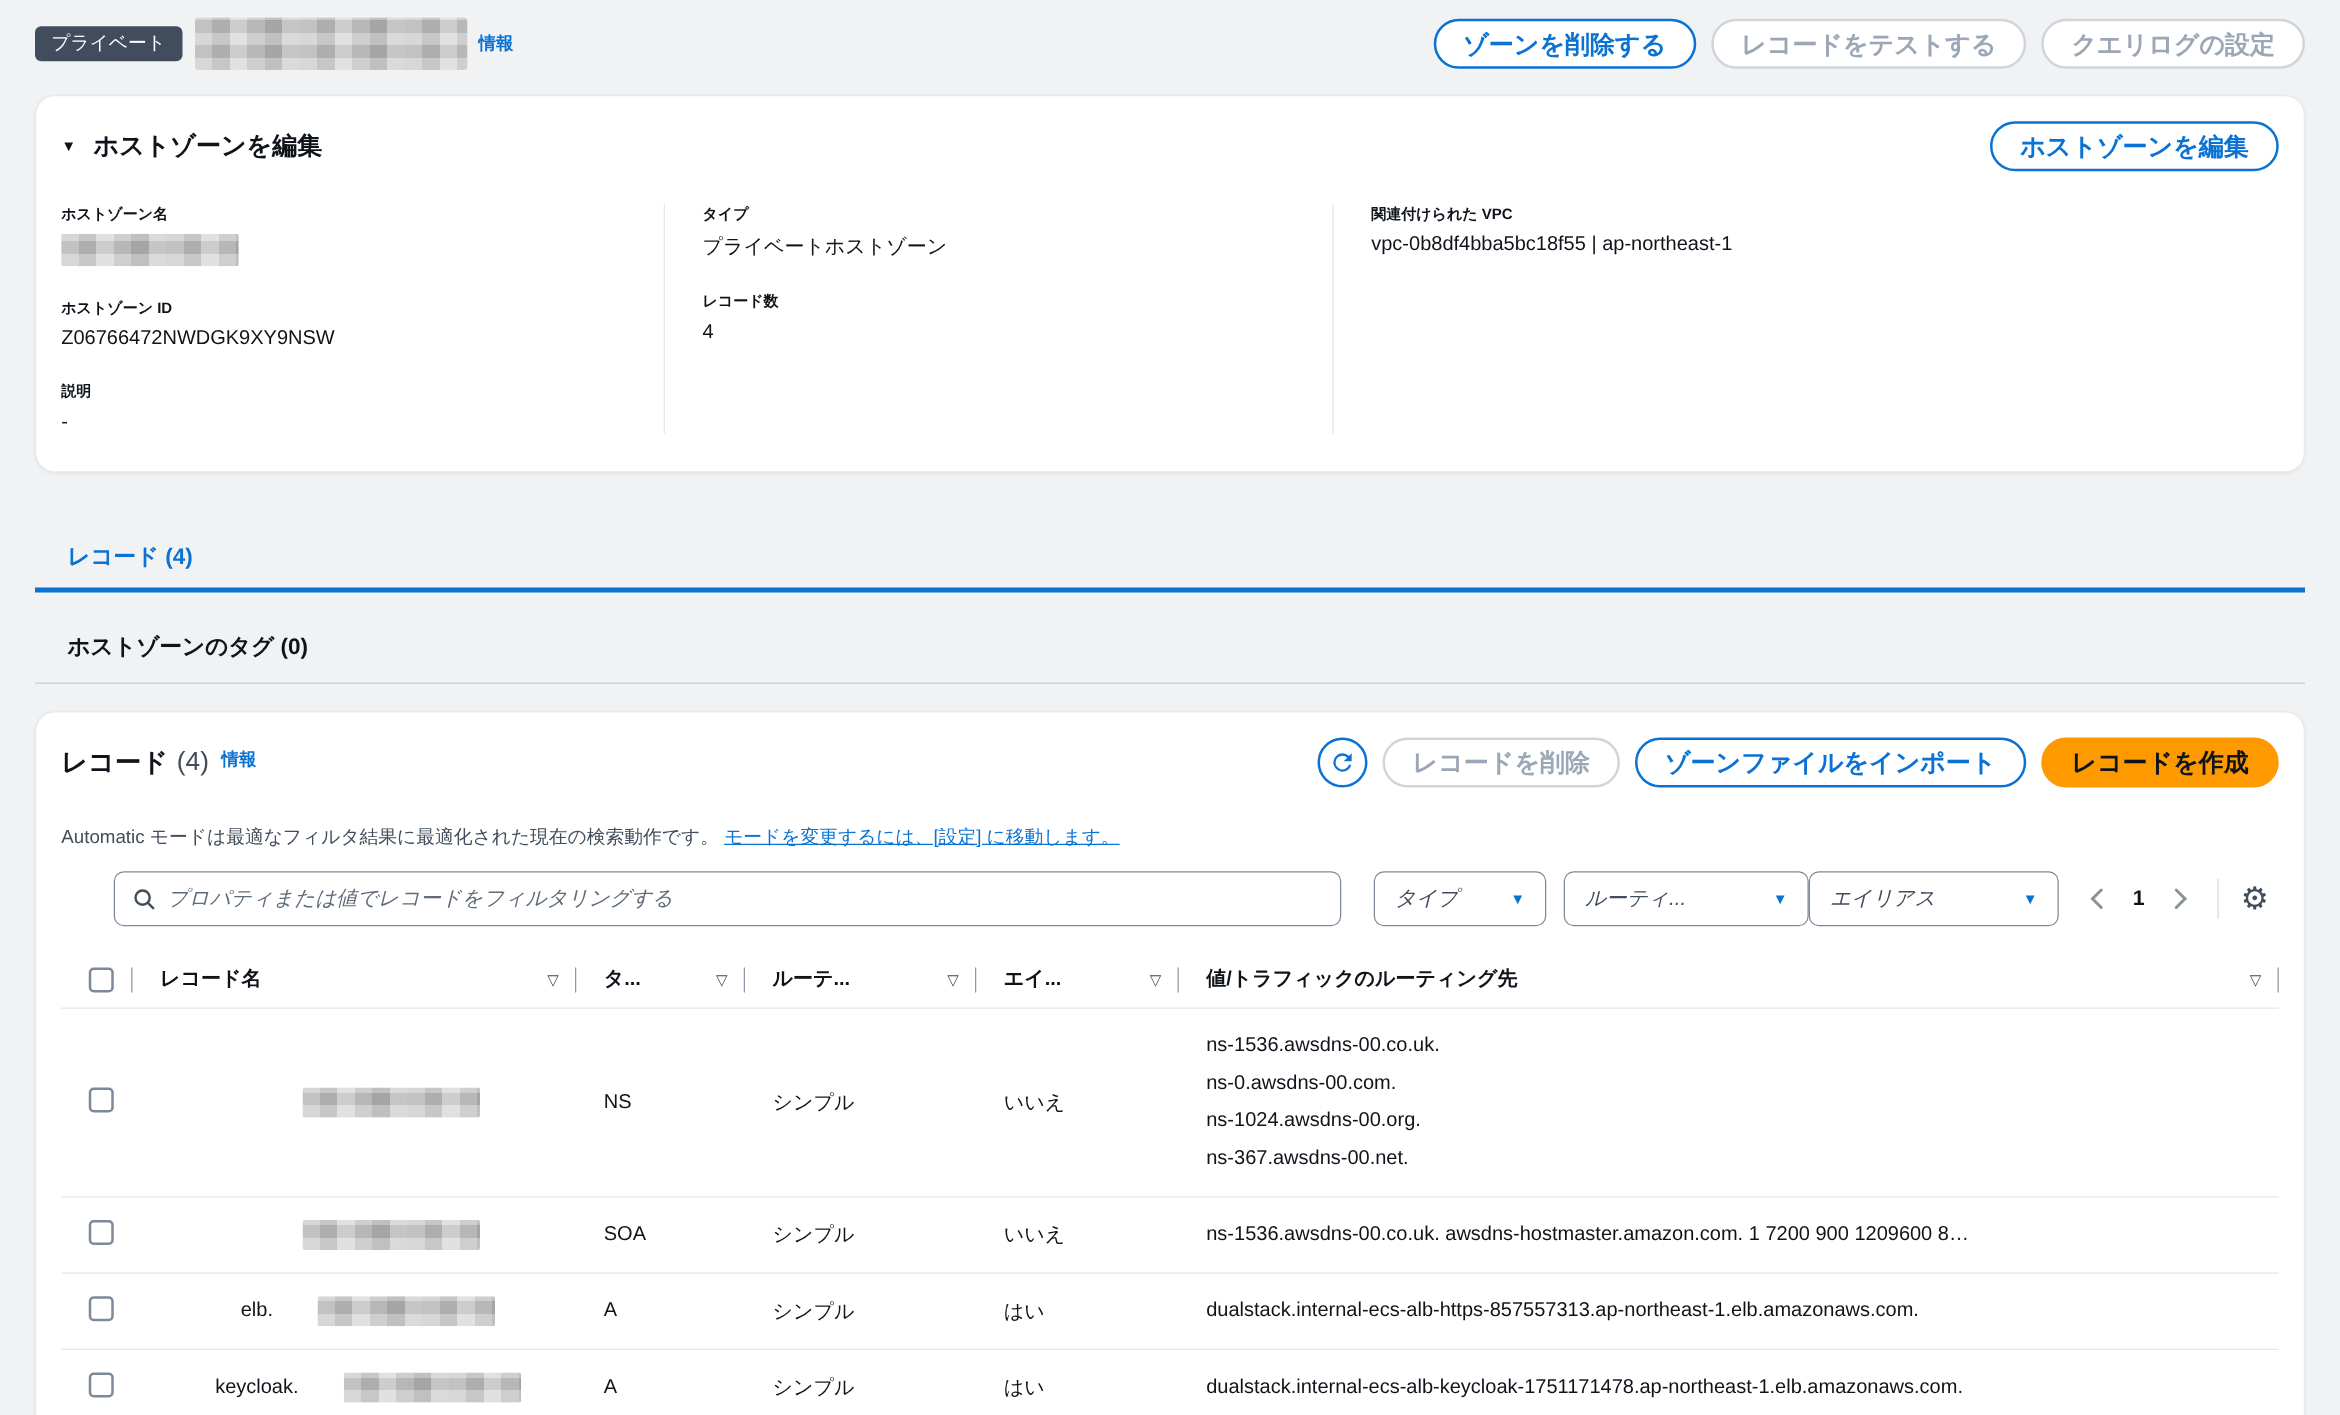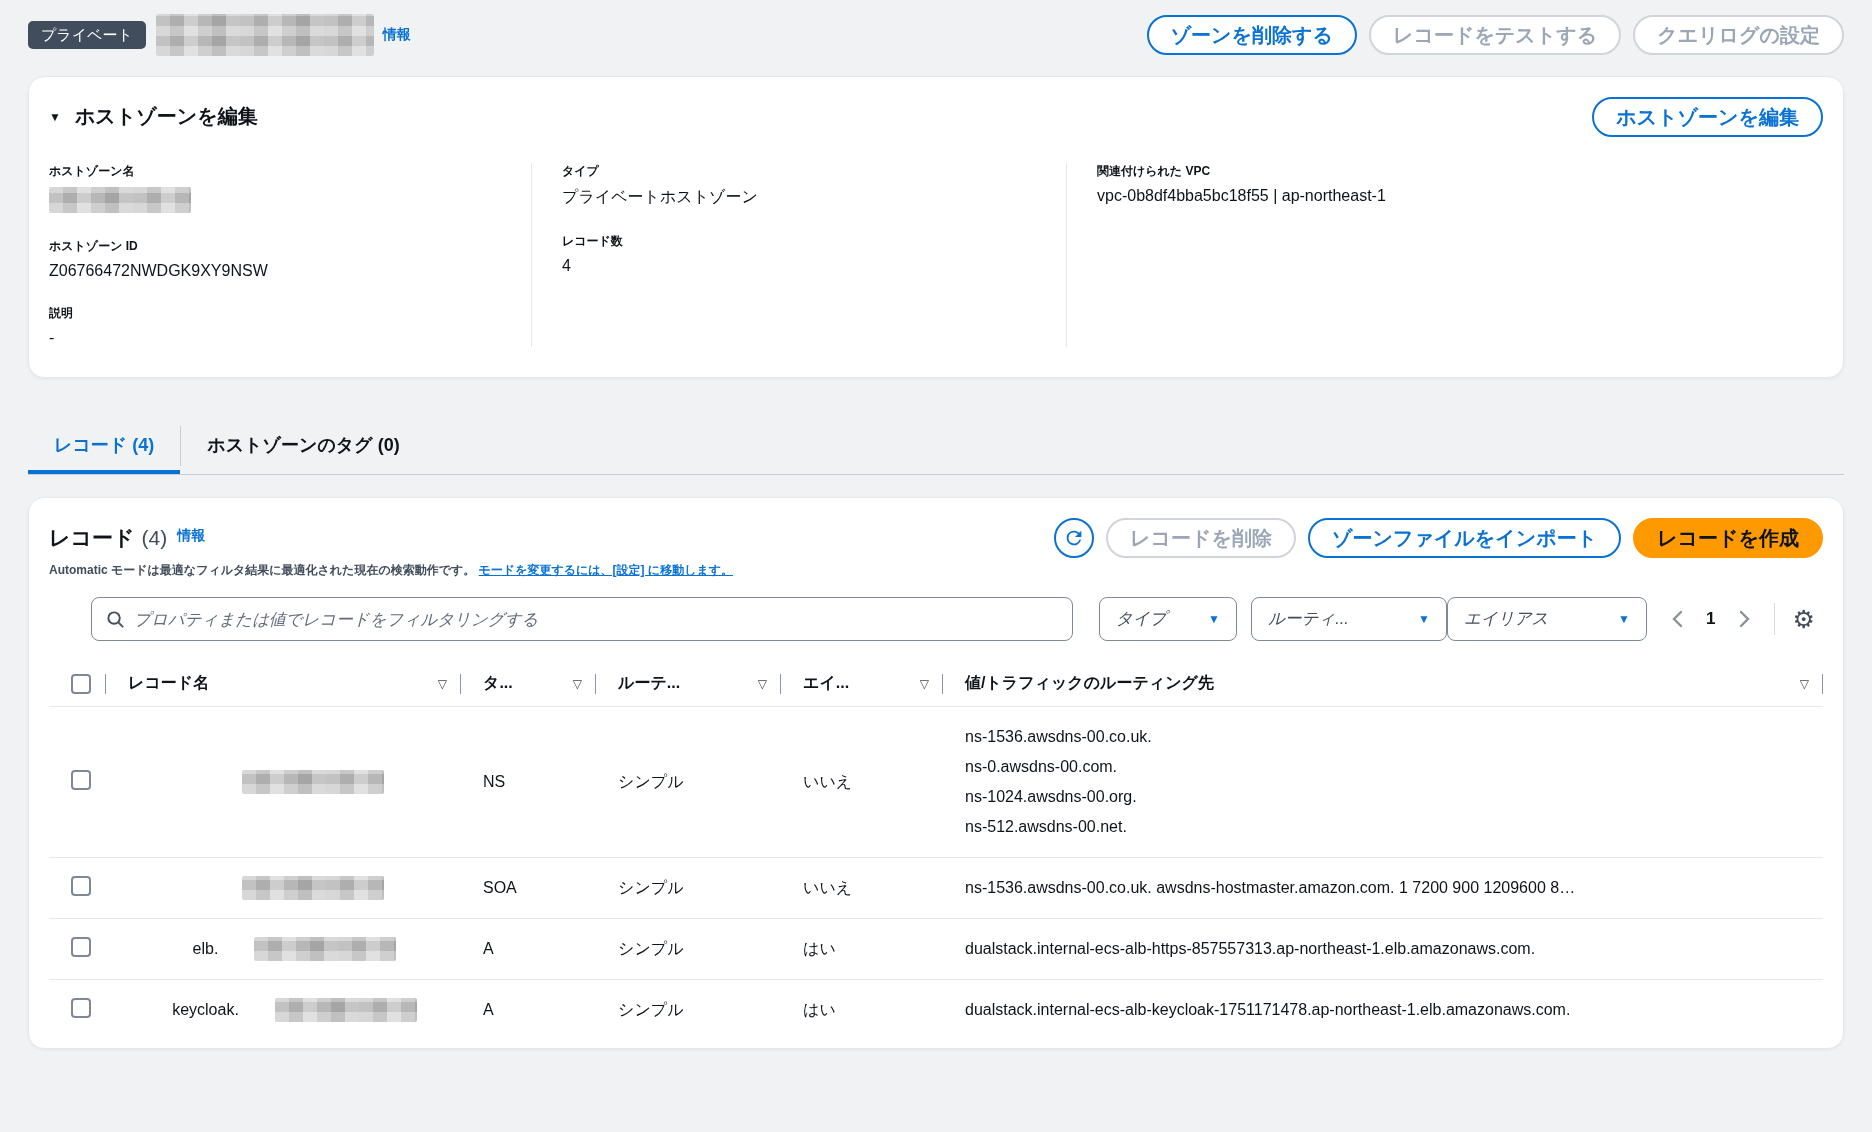--- a/index.html
+++ b/index.html
@@ -52,36 +52,36 @@
   .details-cols { display:flex; margin-top:26px; }
   .dcol1 { width:482px; }
   .dcol2 { width:535px; border-left:1px solid #e4e7eb; padding-left:30px; }
   .dcol3 { flex:1; border-left:1px solid #e4e7eb; padding-left:30px; }
   .field { margin-bottom:25px; }
   .field:last-child { margin-bottom:0; }
   .field-label { font-weight:700; font-size:12px; margin-bottom:7px; }
   .field-value { font-size:16px; }
   .redacted-md { width:142px; height:26px; }
   
-  .tabs { display:flex; align-items:stretch; margin-top:40px; border-bottom:1px solid #c6cdd4; }
+  .tabs { display:flex; align-items:stretch; margin-top:40px; border-bottom:1px solid #c6cdd4;flex-direction:column; }
   .tab { font-size:18px; font-weight:700; padding:15px 26px 17px; cursor:pointer; color:#0f141a; position:relative; }
   .tab.active { color:#0972d3; box-shadow:inset 0 -4px 0 #0972d3; }
   .tab-sep { width:1px; background:#c6cdd4; margin:8px 0; }
   
   .records { margin-top:22px; margin-bottom:14px; padding:20px 20px 8px; }
   .records-head { display:flex; align-items:center; }
   .records-title { font-size:21px; font-weight:700; }
   .records-count { font-size:21px; font-weight:400; color:#414d5c; margin-left:7px; }
   .records-info { font-size:14px; font-weight:700; margin-left:10px; position:relative; top:-2px; }
   .records-actions { margin-left:auto; display:flex; gap:12px; align-items:center; }
   .refresh-btn {
     width:40px; height:40px; border-radius:50%; border:2px solid #0972d3;
     display:flex; align-items:center; justify-content:center; background:#fff; cursor:pointer;
   }
-  .mode-line { margin-top:4px; font-size:12px; color:#414d5c;font-weight:bold; }
+  .mode-line { margin-top:30px; font-size:15px; color:#414d5c; }
   .mode-line .link { text-decoration:underline; }
   
   .filter-row { display:flex; align-items:center; margin-top:18px; }
   .search-box {
     width:982px; height:44px; border:1px solid #7d8998; border-radius:8px;
     display:flex; align-items:center; padding:0 14px; background:#fff; gap:9px;margin-left:42px;
   }
   .search-box input {
     border:none; outline:none; flex:1; font-size:16.5px; font-style:italic;
     color:#0f141a; font-family:inherit; background:transparent;
@@ -275,21 +275,21 @@
         <span class="np"></span>
         <span class="redacted redacted-row"></span>
       </div>
       <div class="td hdr-pad">NS</div>
       <div class="td hdr-pad">シンプル</div>
       <div class="td hdr-pad">いいえ</div>
       <div class="td hdr-pad vals">
           <div class="val-line">ns-1536.awsdns-00.co.uk.</div>
           <div class="val-line">ns-0.awsdns-00.com.</div>
           <div class="val-line">ns-1024.awsdns-00.org.</div>
-          <div class="val-line">ns-512.awsdns-00.net.</div>
+          <div class="val-line">ns-367.awsdns-00.net.</div>
         </div>
     </div>
 
     <div class="grid tr">
       <div class="td td-check"><span class="cbx"></span></div>
       <div class="td hdr-pad name-cell">
         <span class="np"></span>
         <span class="redacted redacted-row"></span>
       </div>
       <div class="td hdr-pad">SOA</div>

